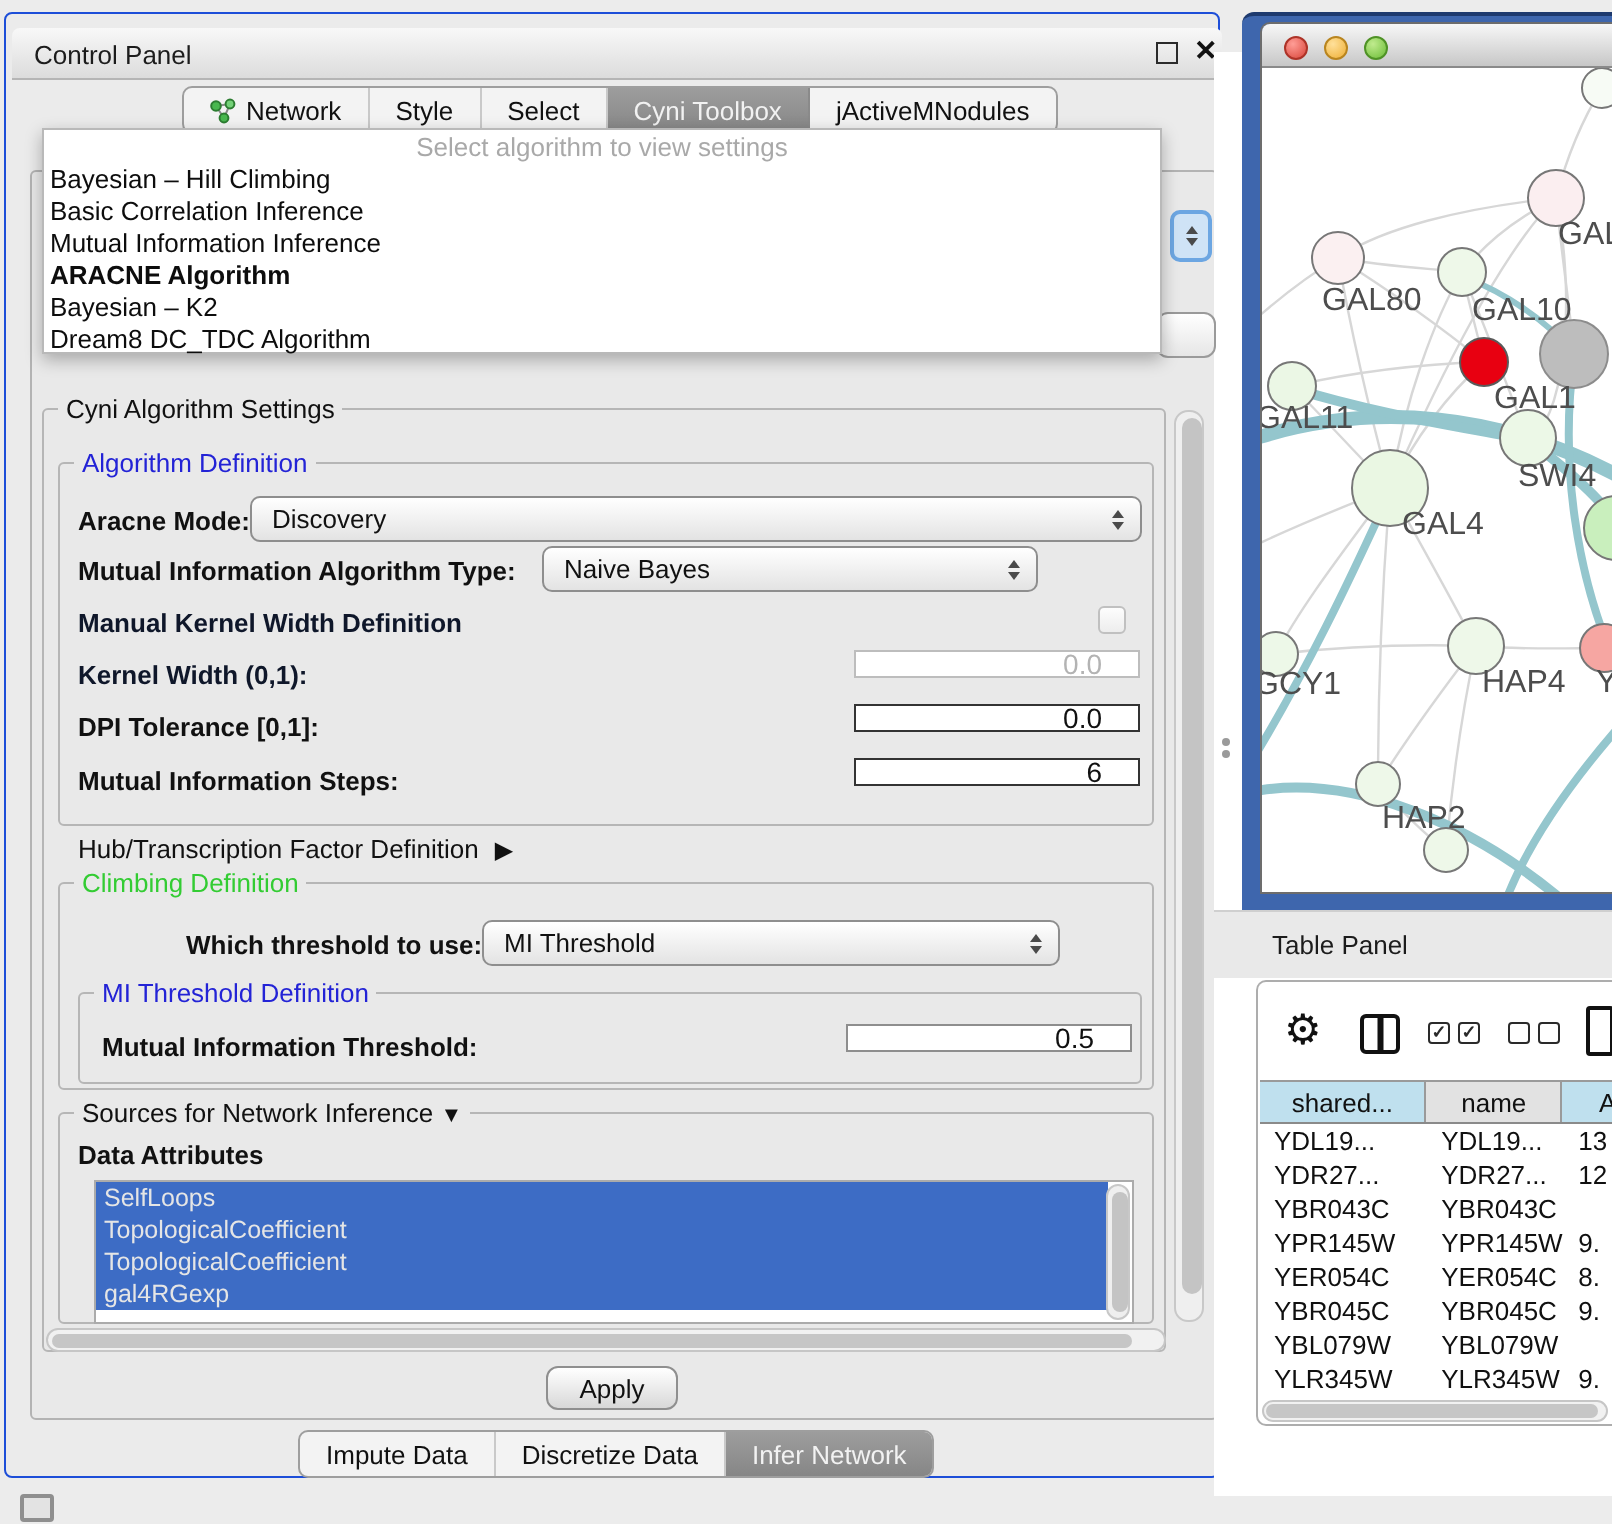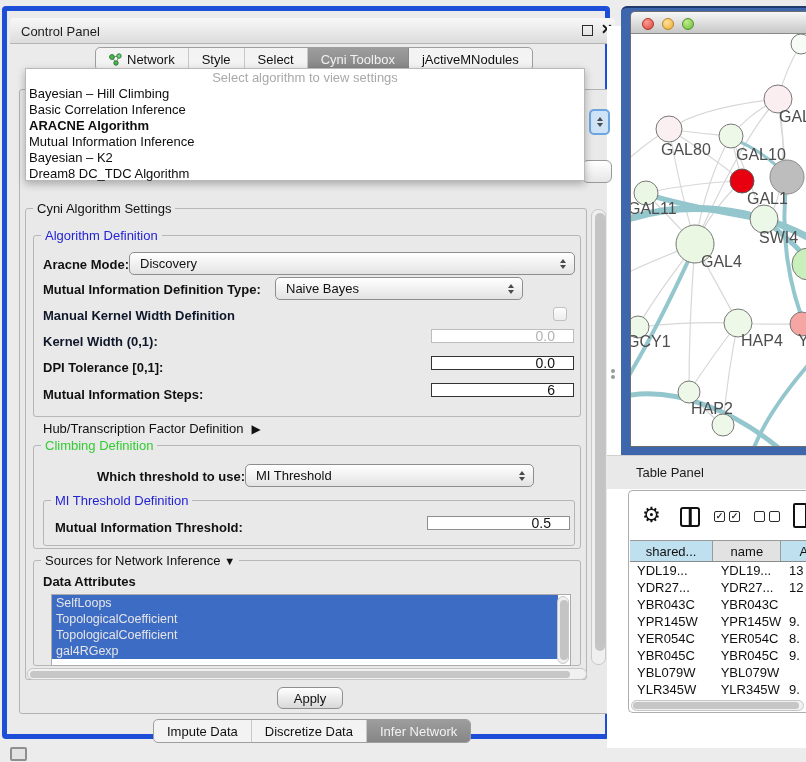--- a/index.html
+++ b/index.html
@@ -2,21 +2,21 @@
 <html><head>
 <meta charset="utf-8">
 <style>
   * { margin:0; padding:0; box-sizing:border-box; }
   html,body { width:806px; height:762px; }
   body { font-family:"Liberation Sans", sans-serif; background:#ececec; position:relative; overflow:hidden; }
   .abs { position:absolute; }
 
   
   #control-window { left:2px; top:6px; width:608px; height:733px; background:#ebebeb;
-    border:5px solid #1d4ed8; border-radius:4px; }
+    border:1px solid #1d4ed8; border-radius:4px; }
   #cp-titlebar { left:3px; top:7px; width:605px; height:26px;
     background:linear-gradient(#f8f8f8,#dcdcdc); border-bottom:1px solid #b5b5b5;
     border-radius:4px 4px 0 0; }
   #cp-title { left:14px; top:13px; font-size:13px; color:#1c1c1c; }
   #cp-float { left:575px; top:14px; width:11px; height:11px; border:1.5px solid #2b2b2b; background:transparent; }
   #cp-close { left:594px; top:10px; font-size:14px; font-weight:bold; color:#111; }
 
   
   .tabbar { display:inline-flex; border:1px solid #9e9e9e; border-radius:5px;
     background:#f3f3f3; overflow:hidden; height:24px; align-items:stretch; }
@@ -177,21 +177,21 @@
 
   <div class="fieldlabel" style="left:36px; top:246px;">Aracne Mode:</div>
   <div class="combobox" style="left:122px; top:241px; width:446px;">
     <span>Discovery</span>
     <span class="step">
         <i class="up"></i>
         <i class="dn"></i>
       </span>
   </div>
 
-  <div class="fieldlabel" style="left:36px; top:271px;">Mutual Information Definition Type:</div>
+  <div class="fieldlabel" style="left:36px; top:271px;">Mutual Information Algorithm Type:</div>
   <div class="combobox" style="left:268px; top:266px; width:248px;">
     <span>Naive Bayes</span>
     <span class="step">
         <i class="up"></i>
         <i class="dn"></i>
       </span>
   </div>
 
   <div class="fieldlabel disabled" style="left:36px; top:297px;">Manual Kernel Width Definition</div>
   <div class="checkbox" style="left:546px; top:296px;"></div>
@@ -271,22 +271,22 @@
         <i class="dn"></i>
       </span>
   </div>
   <div id="frag-combo-end" class="abs"></div>
 
   <div id="algo-popup" class="abs">
     <div id="algo-placeholder">Select algorithm to view settings</div>
     <div id="algo-items">
         <div class="algo-item">Bayesian – Hill Climbing</div>
         <div class="algo-item">Basic Correlation Inference</div>
+        <div class="algo-item">Mutual Information Inference</div>
         <div class="algo-item selected">ARACNE Algorithm</div>
-        <div class="algo-item">Mutual Information Inference</div>
         <div class="algo-item">Bayesian – K2</div>
         <div class="algo-item">Dream8 DC_TDC Algorithm</div>
       </div>
   </div>
 </div>
 
 <div id="mini-icon" class="abs"></div>
 
 <div id="right-desktop" class="abs"></div>
 <div id="divider-grip" class="abs">

